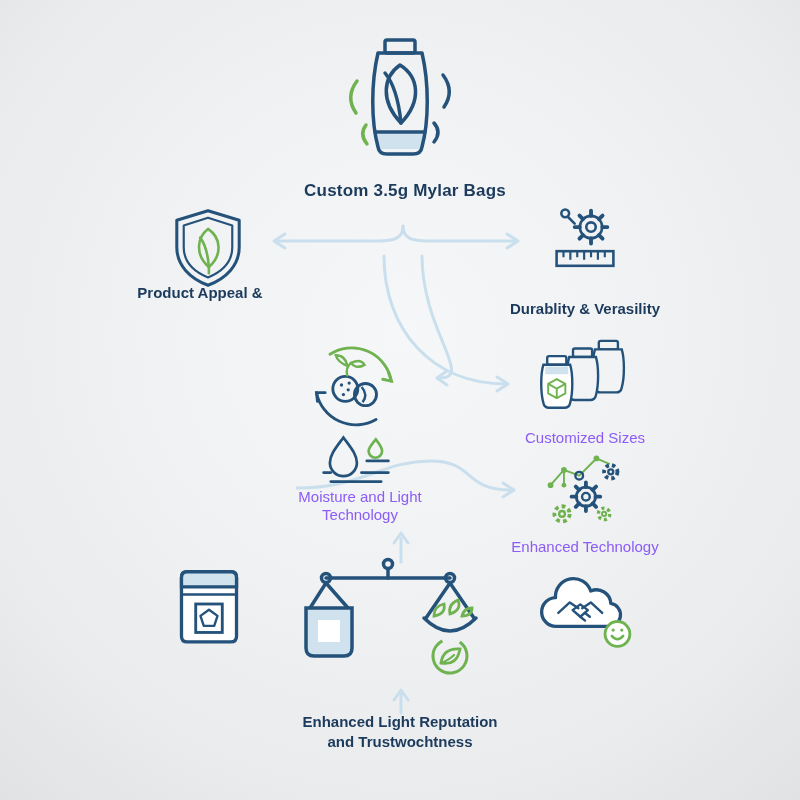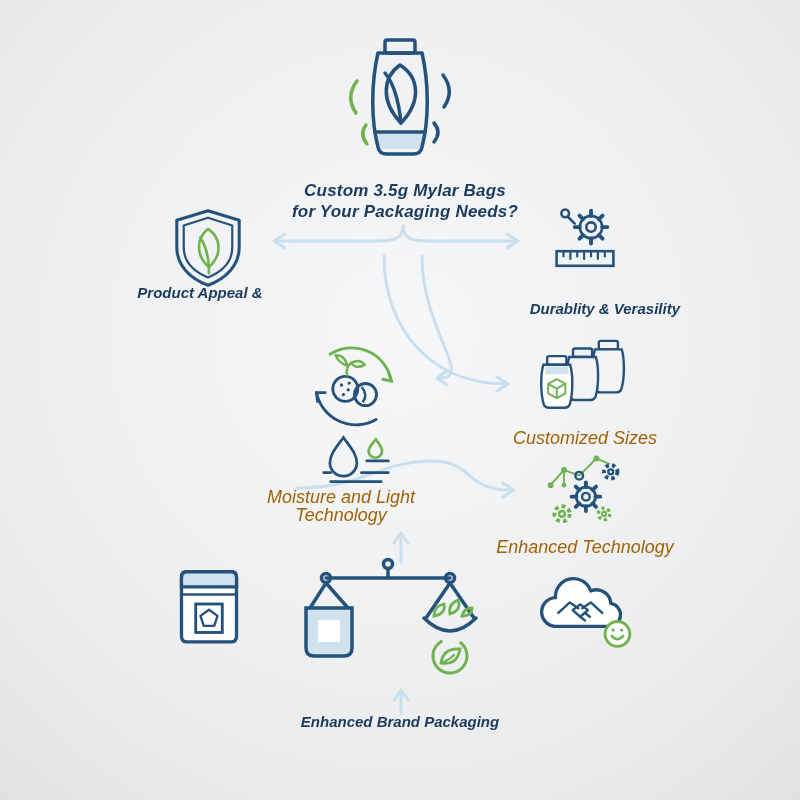--- a/index.html
+++ b/index.html
@@ -9,28 +9,28 @@
     background:radial-gradient(circle at 50% 42%, #f6f7f8 0%, #f0f1f2 45%, #eaebec 75%, #e1e2e4 100%);
   }
   .abs{position:absolute;}
   .icon{position:absolute;}
   .icon svg{display:block;}
   .lbl{position:absolute;text-align:center;color:#1b3a5c;}
   .lbl .ln{display:block;}
   .bold{font-weight:bold;}
   .title{font-size:17px;font-weight:bold;line-height:21px;letter-spacing:.2px;}
   .sub{font-size:15px;}
-  .reg{font-size:18px;color:#a16207;line-height:18px;}
+  .reg{font-size:15px;color:#8b5cf6;line-height:18px;}
   .bottomlbl{font-size:15px;line-height:20px;}
   svg{overflow:visible;}
 </style>
 </head>
 <body>
 
-<div class="abs" style="left:0;top:0;width:800px;height:588px;font-style:italic;">
+<div class="abs" style="left:0;top:0;width:800px;height:588px;">
 
   <svg class="abs" width="800" height="800" viewBox="0 0 800 800" style="left:0;top:0;">
     <g fill="none" stroke="#c9dfee" stroke-width="3" stroke-linecap="round" stroke-linejoin="round">
 
       <path d="M403,226 C403,239 393,241 378,241 L276,241"></path>
       <path d="M285,234 L274,241 L285,248"></path>
 
       <path d="M403,226 C403,239 413,241 428,241 L516,241"></path>
       <path d="M507,234 L518,241 L507,248"></path>
 
@@ -67,21 +67,20 @@
       </g>
       <g fill="none" stroke="#24527a" stroke-width="3.5" stroke-linecap="round">
         <path d="M108,40 q12,16 1,32"></path>
         <path d="M99,88 q8,9 0,19"></path>
       </g>
     </svg>
   </div>
 
   <div class="lbl title" style="left:235px;top:180px;width:340px;">
     <span class="ln">Custom 3.5g Mylar Bags</span>
-    <span class="ln">for Your Packaging Needs?</span>
   </div>
 
   <div class="icon" style="left:169px;top:206px;">
     <svg width="78" height="84" viewBox="0 0 90 96">
       <g fill="none" stroke="#24527a" stroke-linejoin="round">
         <path stroke-width="3.5" d="M45,5 L81,16 V47 C81,68 66,83 45,91 C24,83 9,68 9,47 V16 Z"></path>
         <path stroke-width="2.5" d="M45,13 L73,22 V47 C73,63 62,75 45,82 C28,75 17,63 17,47 V22 Z"></path>
       </g>
       <g fill="none" stroke="#6fb350" stroke-width="3" stroke-linejoin="round" stroke-linecap="round">
         <path d="M45,26 C60,36 62,56 46,70 C30,56 32,36 45,26 z"></path>
@@ -104,21 +103,21 @@
         <circle cx="22" cy="12" r="4.5"></circle>
         <path d="M25,16 L33,24"></path>
       </g>
       <g fill="none" stroke="#24527a">
         <rect x="12" y="56" width="66" height="17" stroke-width="3"></rect>
         <path stroke-width="2.5" d="M20,56 v7 M28,56 v10 M36,56 v7 M44,56 v10 M52,56 v7 M60,56 v10 M68,56 v7"></path>
       </g>
     </svg>
   </div>
 
-  <div class="lbl sub bold" style="left:490px;top:300px;width:190px;text-align:right;">Durablity &amp; Verasility</div>
+  <div class="lbl sub bold" style="left:490px;top:300px;width:190px;">Durablity &amp; Verasility</div>
 
   <div class="icon" style="left:305px;top:337px;">
     <svg width="96" height="96" viewBox="0 0 100 100">
       <g fill="none" stroke="#6fb350" stroke-width="3" stroke-linecap="round">
         <path d="M26,18 A42,42 0 0 1 90,46"></path>
         <path d="M81,44 L90,46 L87,37"></path>
       </g>
       <g fill="none" stroke="#24527a" stroke-width="3" stroke-linecap="round">
         <path d="M74,86 A42,42 0 0 1 12,58"></path>
         <path d="M13,67 L12,58 L21,58"></path>
@@ -147,21 +146,21 @@
       <g fill="none" stroke="#24527a" stroke-width="3" stroke-linecap="round">
         <path d="M52,32 h24"></path>
         <path d="M4,45 h8 M46,45 h30"></path>
         <path d="M12,55 h56"></path>
         <path d="M26,6 C34,17 41,25 41,34 a15,15 0 0 1 -30,0 C11,25 18,17 26,6 z"></path>
       </g>
       <path d="M62,8 C66,13 69,17 69,21 a7.5,7.5 0 0 1 -15,0 C54,17 58,13 62,8 z" fill="none" stroke="#6fb350" stroke-width="3" stroke-linecap="round"></path>
     </svg>
   </div>
 
-  <div class="lbl reg" style="left:251px;top:488px;width:180px;">
+  <div class="lbl reg" style="left:270px;top:488px;width:180px;">
     <span class="ln">Moisture and Light</span>
     <span class="ln">Technology</span>
   </div>
 
   <div class="icon" style="left:538px;top:337px;">
     <svg width="92" height="86" viewBox="0 0 95 90">
       <g>
         <g transform="translate(56,2)">
           <rect x="7" y="2" width="20" height="9" rx="2" fill="#f2f3f4" stroke="#24527a" stroke-width="2.5"></rect>
           <path d="M3,11 h28 c3,10 3,29 0,40 q-1,5 -6,5 h-16 q-5,0 -6,-5 c-3,-11 -3,-30 0,-40 z" fill="#f2f3f4" stroke="#24527a" stroke-width="2.5"></path>
@@ -273,16 +272,17 @@
       <g>
         <circle cx="88" cy="66" r="13" fill="#ffffff" stroke="#6fb350" stroke-width="3"></circle>
         <path d="M82,68 q6,7 12,0" fill="none" stroke="#6fb350" stroke-width="2.6" stroke-linecap="round"></path>
         <circle cx="83.5" cy="62" r="1.7" fill="#6fb350"></circle>
         <circle cx="92.5" cy="62" r="1.7" fill="#6fb350"></circle>
       </g>
     </svg>
   </div>
 
   <div class="lbl bottomlbl bold" style="left:250px;top:712px;width:300px;">
-    <span class="ln">Enhanced Brand Packaging</span>
+    <span class="ln">Enhanced Light Reputation</span>
+    <span class="ln">and Trustwochtness</span>
   </div>
 
 </div>
 
 </body></html>

